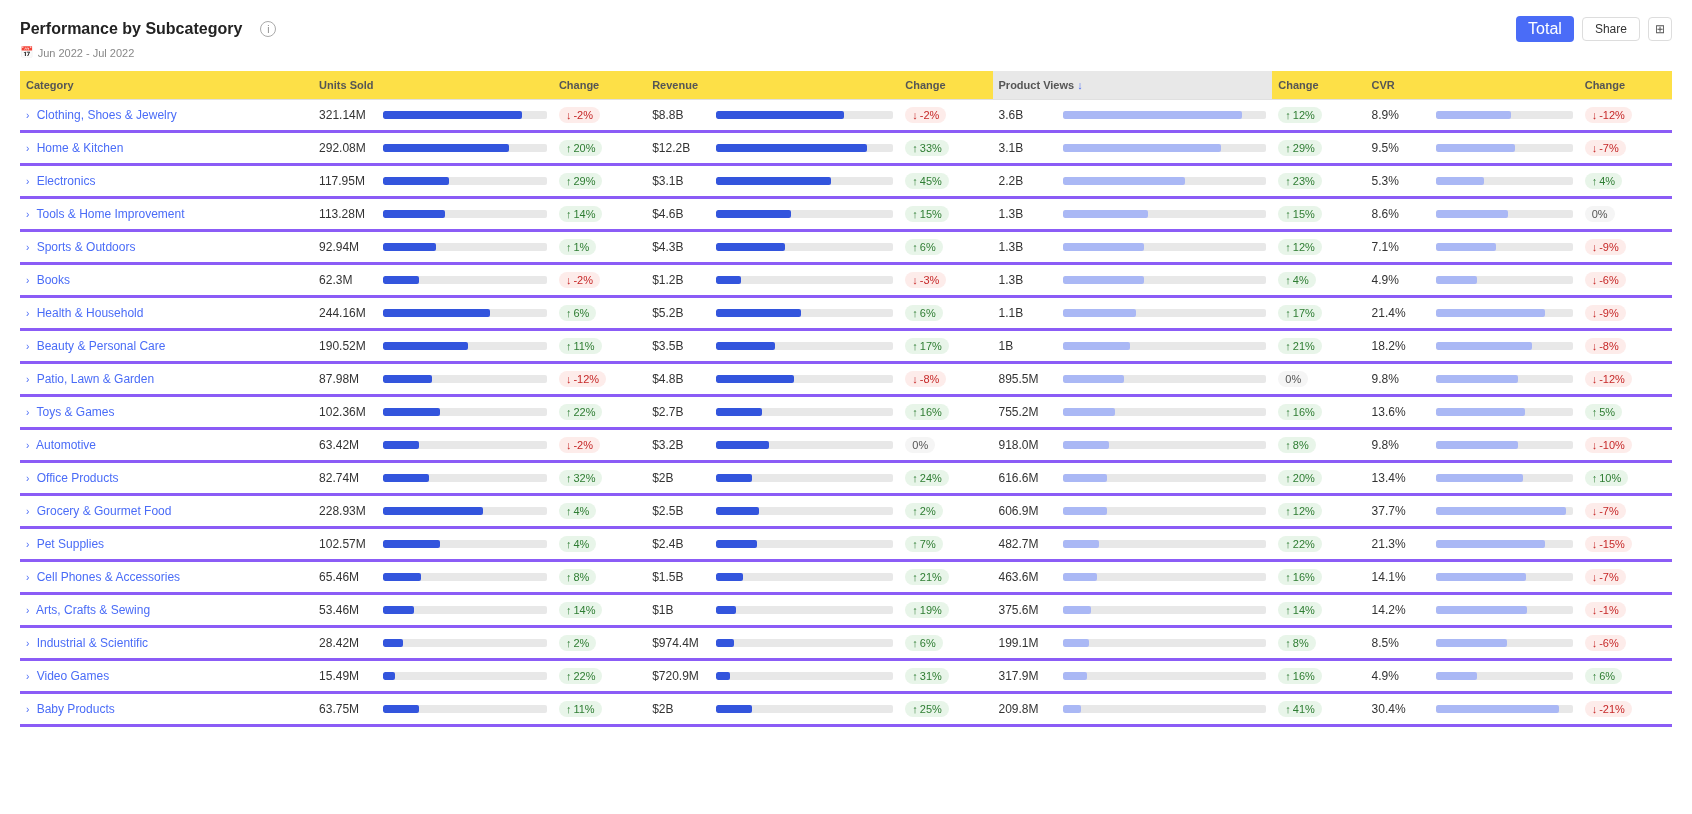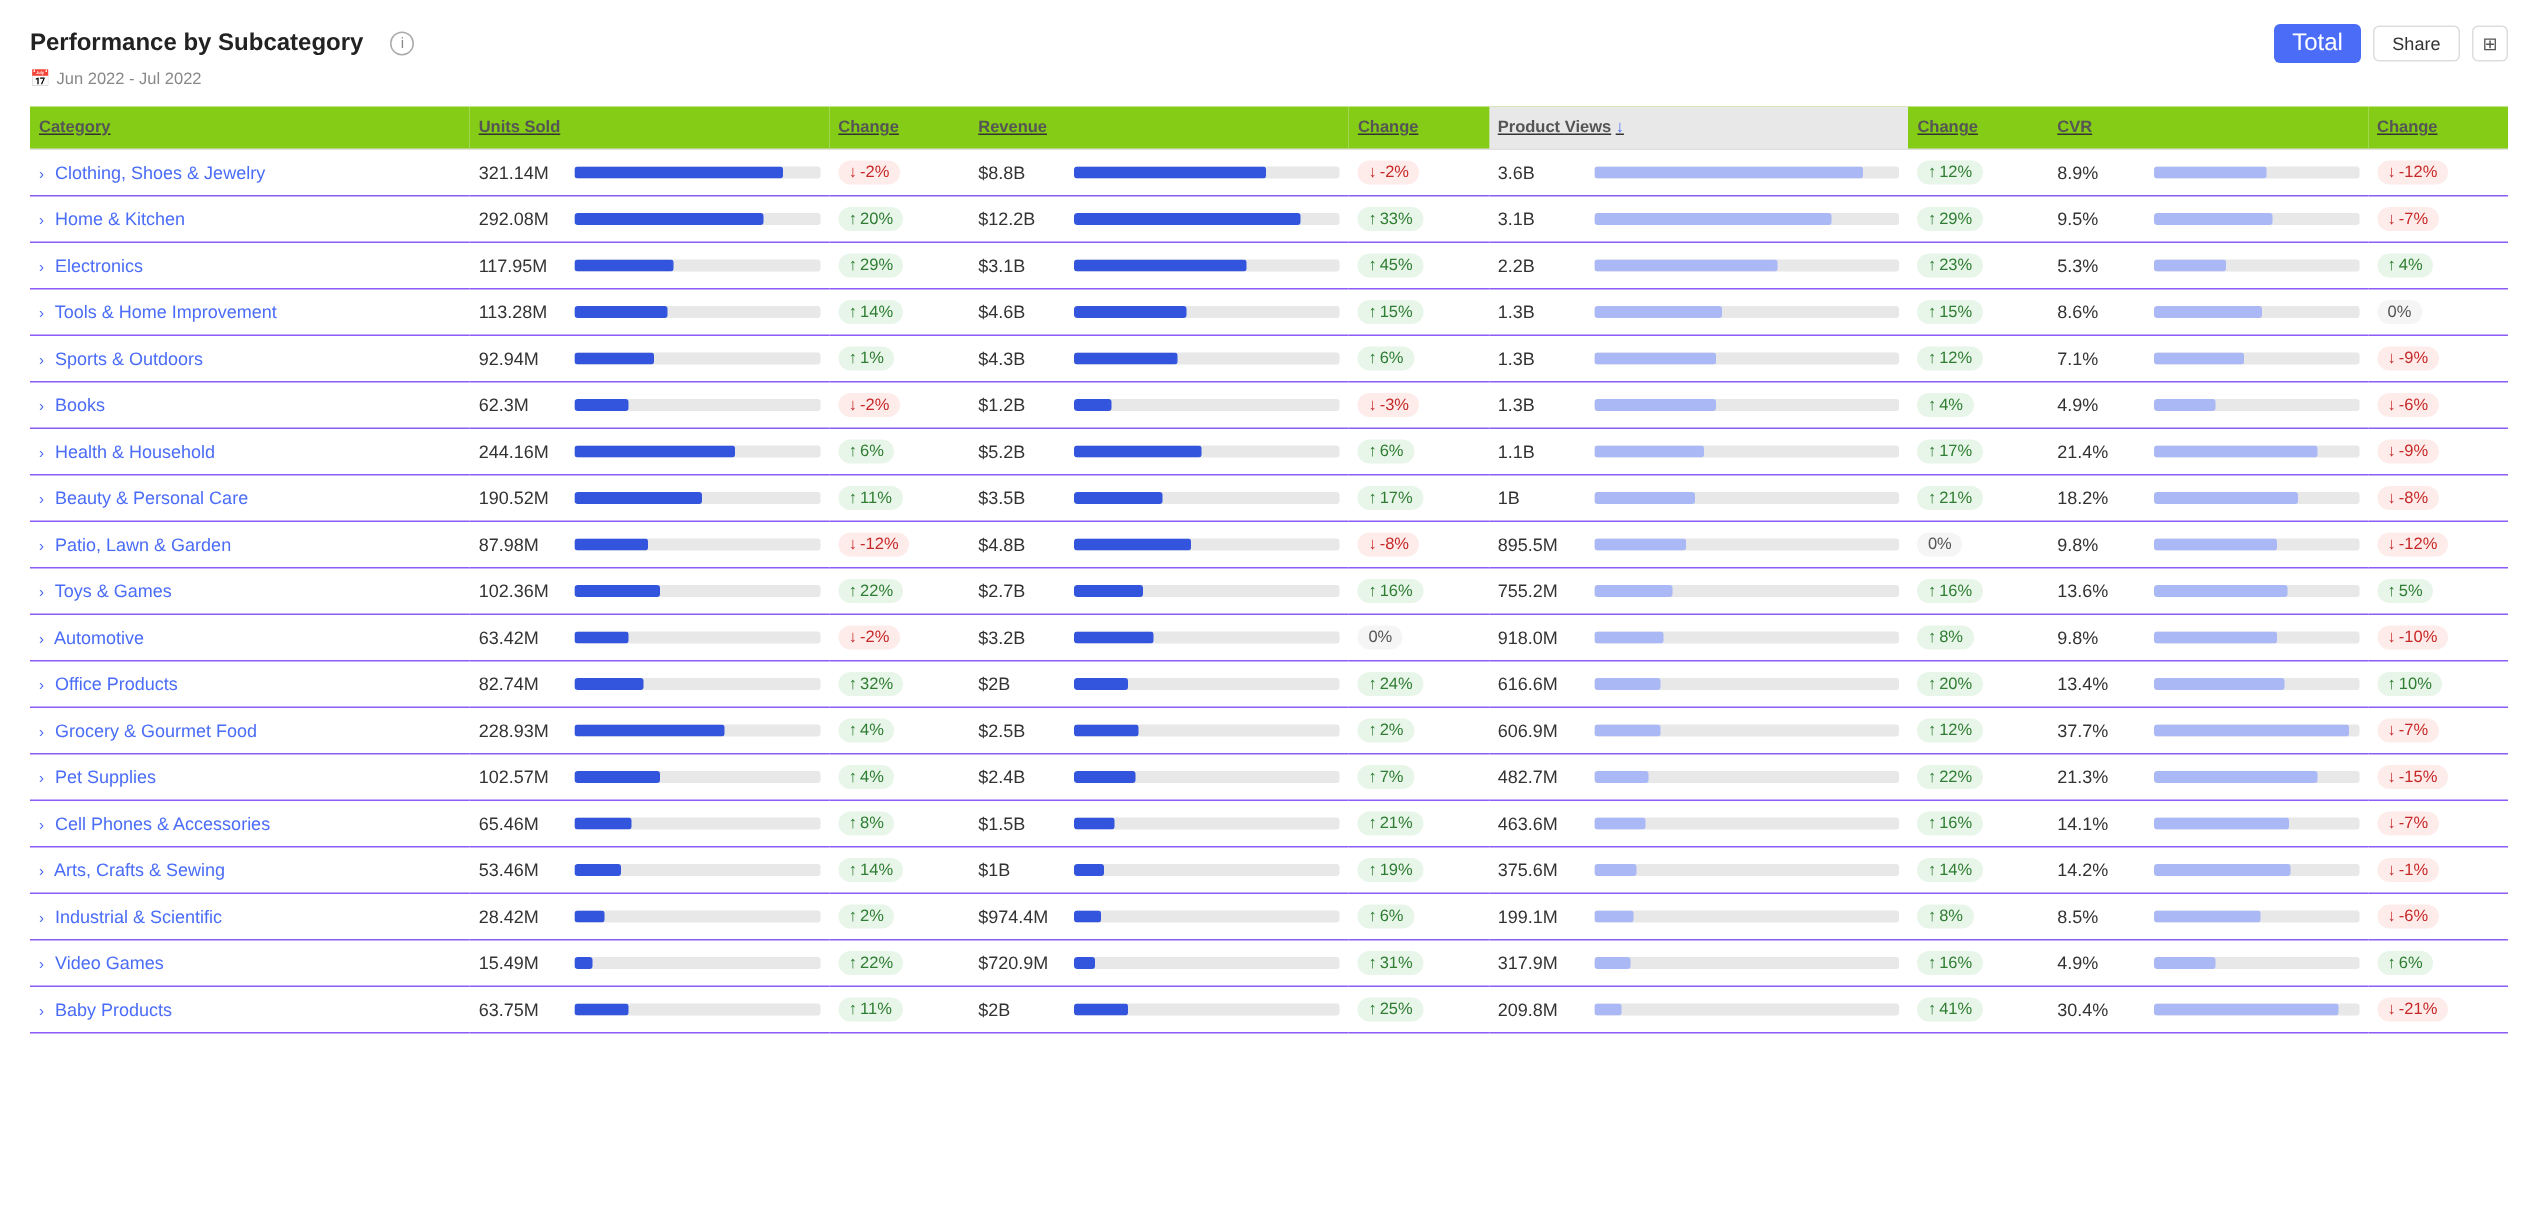--- a/index.html
+++ b/index.html
@@ -9,24 +9,24 @@
     .title-row { display: flex; align-items: center; gap: 18px; }
     .title { font-size: 16px; font-weight: 600; color: #222; }
     .info-icon { width: 16px; height: 16px; border-radius: 50%; border: 1px solid #aaa; display: inline-flex; align-items: center; justify-content: center; font-size: 10px; color: #888; cursor: pointer; }
     .header-right { display: flex; align-items: center; gap: 8px; }
     .btn-total { background: #4a6cf7; color: #fff; border: none; border-radius: 4px; padding: 4px 12px; font-size: 16px; cursor: pointer; }
     .btn-share { background: #fff; color: #333; border: 1px solid #ddd; border-radius: 4px; padding: 4px 12px; font-size: 12px; cursor: pointer; }
     .btn-export { background: #fff; border: 1px solid #ddd; border-radius: 4px; padding: 4px 6px; font-size: 12px; cursor: pointer; color: #555; }
     .date-row { display: flex; align-items: center; gap: 4px; color: #888; font-size: 11px; margin-bottom: 12px; }
     .cal-icon { font-size: 11px; }
     table { width: 100%; border-collapse: collapse; font-size: 12px; }
-    thead tr { background: #84cc16; text-decoration: underline; }
+    thead tr { background: #fde047; }
     thead th { padding: 8px 6px; text-align: left; font-weight: 600; font-size: 11px; color: #555; border-bottom: 1px solid #e0e0e0; white-space: nowrap; }
     thead th.sorted { background: #e8e8e8; }
-    tbody tr { border-bottom: 1px solid #8b5cf6; }
+    tbody tr { border-bottom: 3px solid #8b5cf6; }
     td { padding: 7px 6px; vertical-align: middle; }
     .expand-btn { color: #4a6cf7; cursor: pointer; font-size: 10px; margin-right: 4px; }
     .cat-link { color: #4a6cf7; text-decoration: none; cursor: pointer; }
     .bar-cell { display: flex; align-items: center; gap: 4px; }
     .bar-bg { background: #e8e8e8; border-radius: 2px; height: 8px; flex: 1; position: relative; overflow: hidden; }
     .bar-fill { background: #3355dd; height: 100%; border-radius: 2px; }
     .bar-fill.light { background: #aab8f5; }
     .num-val { min-width: 60px; color: #333; white-space: nowrap; }
     .change-pill { display: inline-flex; align-items: center; gap: 2px; border-radius: 12px; padding: 2px 7px; font-size: 11px; font-weight: 500; white-space: nowrap; }
     .change-up { background: #e8f5e9; color: #2e7d32; }

